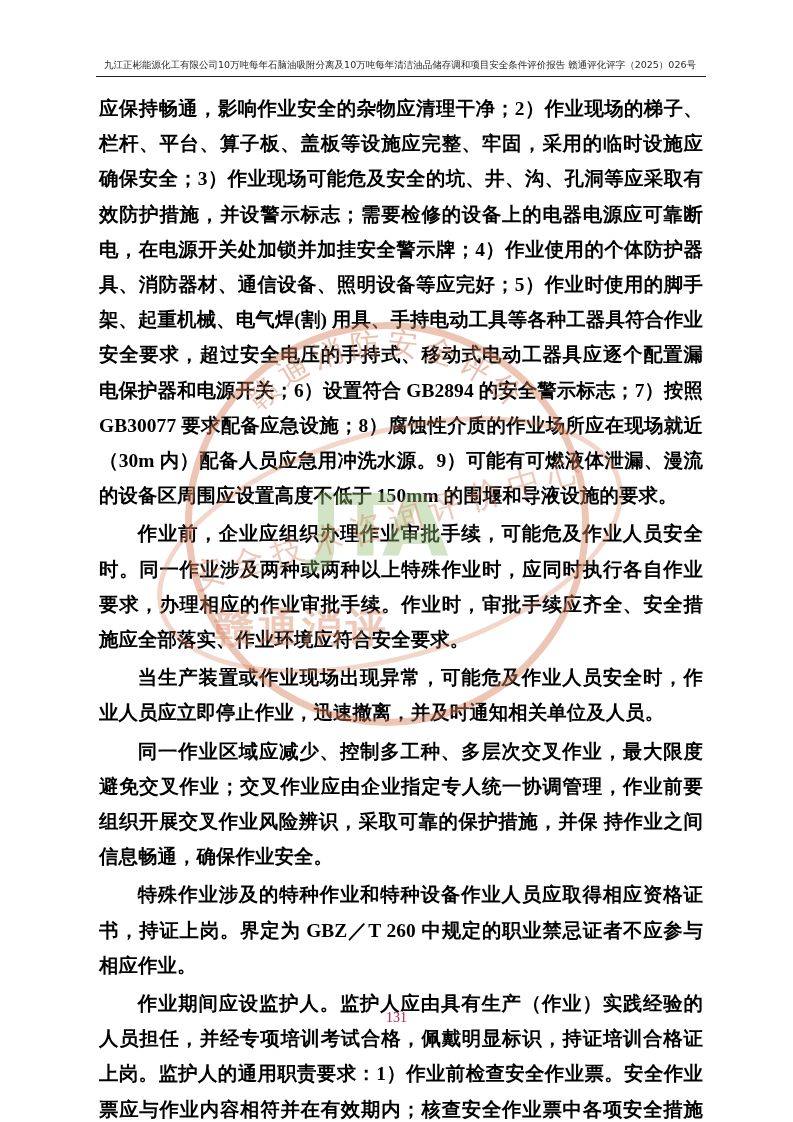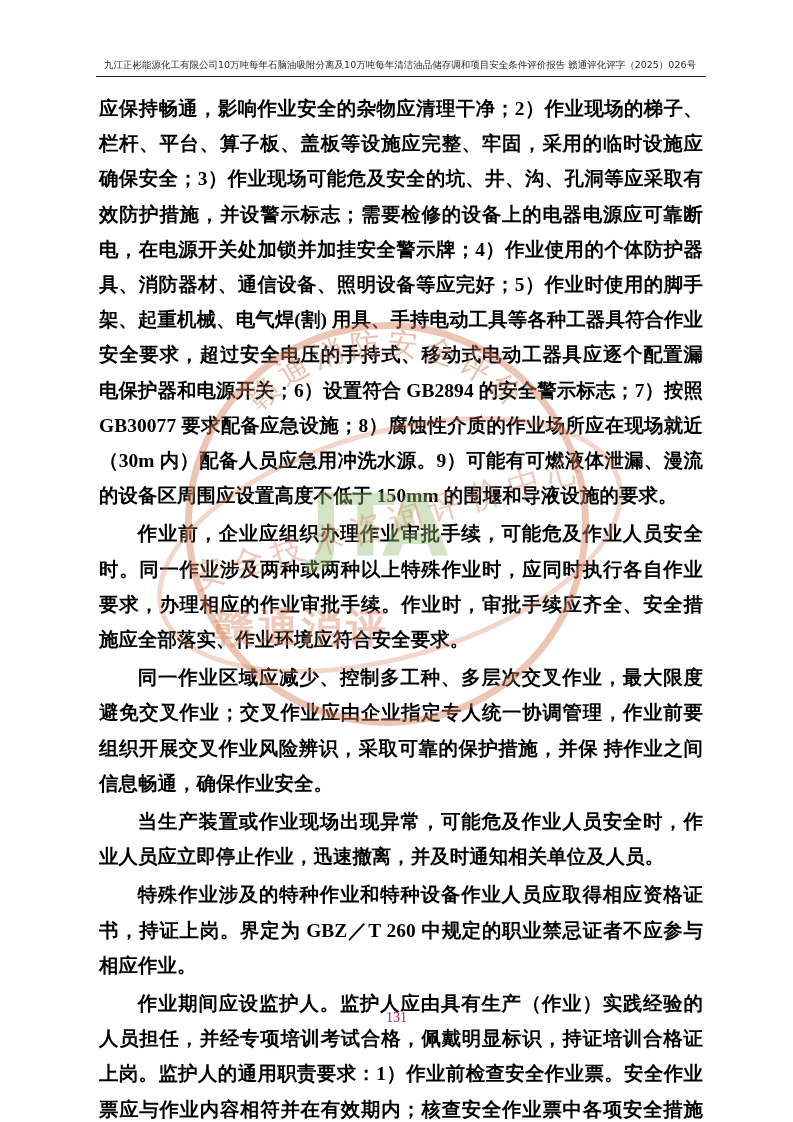--- a/index.html
+++ b/index.html
@@ -171,22 +171,22 @@
 
 <div class="page">
   <div class="page-inner">
 
     <div class="header">九江正彬能源化工有限公司10万吨每年石脑油吸附分离及10万吨每年清洁油品储存调和项目安全条件评价报告 赣通评化评字（2025）026号</div>
     <div class="header-rule"></div>
 
     <div class="body-text">
       <p class="noindent">应保持畅通，影响作业安全的杂物应清理干净；2）作业现场的梯子、栏杆、平台、算子板、盖板等设施应完整、牢固，采用的临时设施应确保安全；3）作业现场可能危及安全的坑、井、沟、孔洞等应采取有效防护措施，并设警示标志；需要检修的设备上的电器电源应可靠断电，在电源开关处加锁并加挂安全警示牌；4）作业使用的个体防护器具、消防器材、通信设备、照明设备等应完好；5）作业时使用的脚手架、起重机械、电气焊(割) 用具、手持电动工具等各种工器具符合作业安全要求，超过安全电压的手持式、移动式电动工器具应逐个配置漏电保护器和电源开关；6）设置符合 GB2894 的安全警示标志；7）按照 GB30077 要求配备应急设施；8）腐蚀性介质的作业场所应在现场就近（30m 内）配备人员应急用冲洗水源。9）可能有可燃液体泄漏、漫流的设备区周围应设置高度不低于 150mm 的围堰和导液设施的要求。</p>
       <p>作业前，企业应组织办理作业审批手续，可能危及作业人员安全时。同一作业涉及两种或两种以上特殊作业时，应同时执行各自作业要求，办理相应的作业审批手续。作业时，审批手续应齐全、安全措施应全部落实、作业环境应符合安全要求。</p>
+      <p>当生产装置或作业现场出现异常，可能危及作业人员安全时，作业人员应立即停止作业，迅速撤离，并及时通知相关单位及人员。</p>
       <p>同一作业区域应减少、控制多工种、多层次交叉作业，最大限度避免交叉作业；交叉作业应由企业指定专人统一协调管理，作业前要组织开展交叉作业风险辨识，采取可靠的保护措施，并保 持作业之间信息畅通，确保作业安全。</p>
-      <p>当生产装置或作业现场出现异常，可能危及作业人员安全时，作业人员应立即停止作业，迅速撤离，并及时通知相关单位及人员。</p>
       <p>特殊作业涉及的特种作业和特种设备作业人员应取得相应资格证书，持证上岗。界定为 GBZ／T 260 中规定的职业禁忌证者不应参与相应作业。</p>
       <p>作业期间应设监护人。监护人应由具有生产（作业）实践经验的人员担任，并经专项培训考试合格，佩戴明显标识，持证培训合格证上岗。监护人的通用职责要求：1）作业前检查安全作业票。安全作业票应与作业内容相符并在有效期内；核查安全作业票中各项安全措施已得到落实。2）确认相关作业人员持有效资格证书上岗。3）查作业人员配备和使用的个体防护装备</p>
     </div>
 
     <div class="page-number">131</div>
 
     <div class="watermark">
       <div class="wm-ring"></div>
       <svg class="wm-arc-text" viewBox="0 0 404 404">
         <defs>

